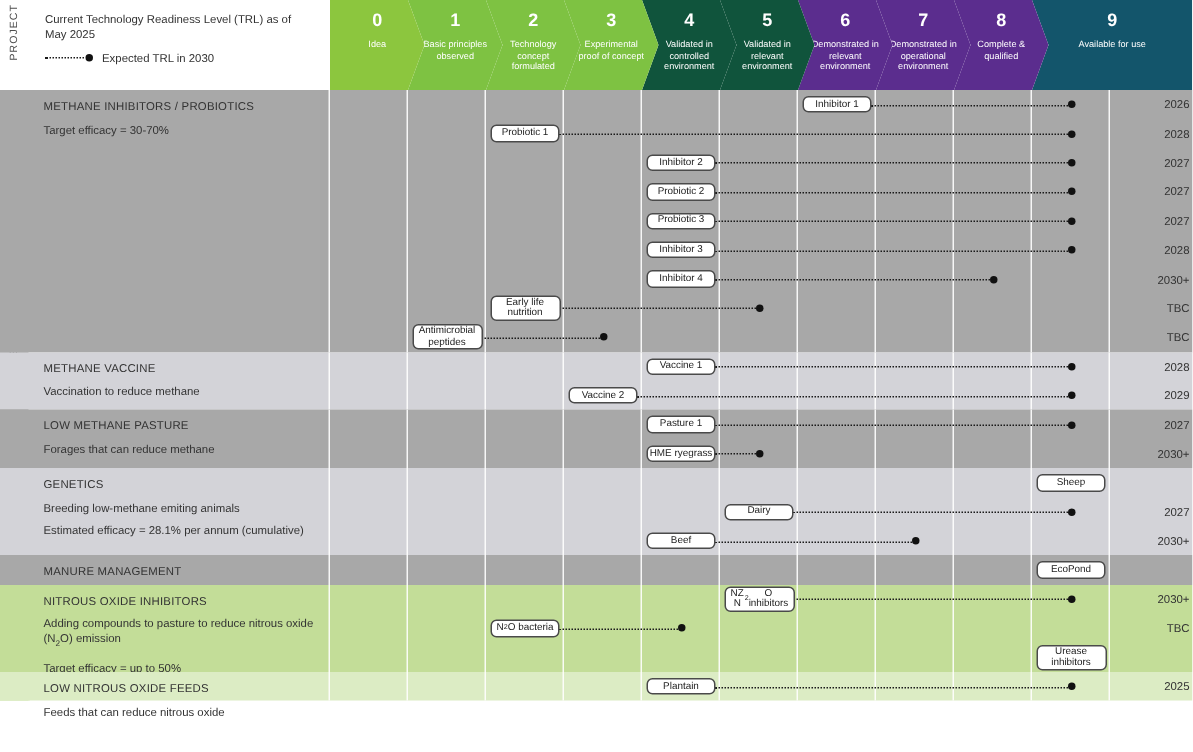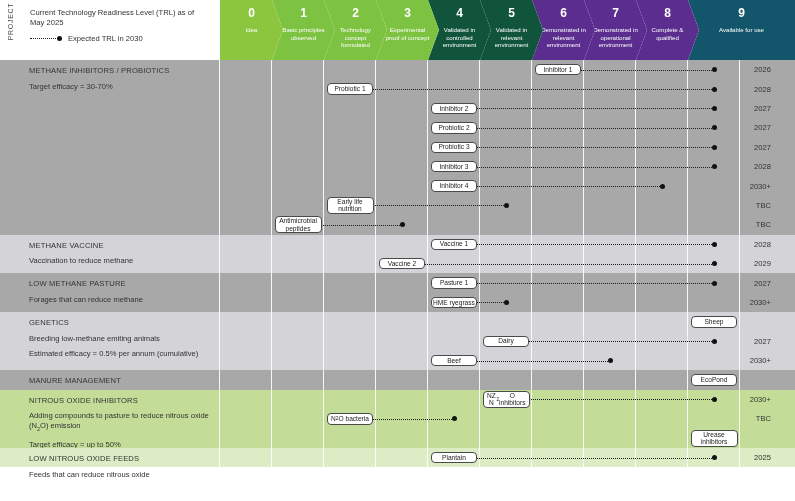--- a/index.html
+++ b/index.html
@@ -56,21 +56,21 @@
   }
 
   .group { position:absolute; left:20px; width:200px; padding:6px 7px 0 9px; }
   .group .gt { font-size:7.6px; color:#333; line-height:9.6px; letter-spacing:.15px; }
   .group .gd { font-size:7.6px; color:#333; line-height:9.6px; margin-top:6px; }
   .group .ge { font-size:7.6px; color:#333; line-height:9.6px; margin-top:6px; }
 
   .datecell {
     position:absolute; left:740px; width:55px; top:0; bottom:0;
     display:flex; align-items:center; justify-content:flex-end;
-    padding-right:24px; font-size:7.6px; color:#333;
+    padding-right:2px; font-size:7.6px; color:#333;
   }
 
   .chip {
     position:absolute; background:#fff; border:1.1px solid #4a4a4a;
     border-radius:4px; font-size:6.6px; color:#222; text-align:center;
     line-height:7.6px; display:flex; align-items:center; justify-content:center;
     padding:0 3px; z-index:5; white-space:nowrap;
   }
   .chip.two { line-height:7.4px; white-space:normal; }
 
@@ -291,21 +291,21 @@
         <div style="position: absolute; left: 428px; top: 252.2px; width: 52px; height: 58.2px; border-right: 1.2px solid rgba(255, 255, 255, 0.9);"></div>
         <div style="position: absolute; left: 480px; top: 252.2px; width: 52px; height: 58.2px; border-right: 1.2px solid rgba(255, 255, 255, 0.9);"></div>
         <div style="position: absolute; left: 532px; top: 252.2px; width: 52px; height: 58.2px; border-right: 1.2px solid rgba(255, 255, 255, 0.9);"></div>
         <div style="position: absolute; left: 584px; top: 252.2px; width: 52px; height: 58.2px; border-right: 1.2px solid rgba(255, 255, 255, 0.9);"></div>
         <div style="position: absolute; left: 636px; top: 252.2px; width: 52px; height: 58.2px; border-right: 1.2px solid rgba(255, 255, 255, 0.9);"></div>
         <div style="position: absolute; left: 688px; top: 252.2px; width: 52px; height: 58.2px; border-right: 1.2px solid rgba(255, 255, 255, 0.9);"></div>
         <div style="position: absolute; left: 219px; top: 252.2px; width: 1.2px; height: 58.2px; background: rgba(255, 255, 255, 0.9);"></div>
         <div class="group" style="top: 252.2px; height: 58.2px;">
           <div class="gt">GENETICS</div>
           <div class="gd">Breeding low-methane emiting animals</div>
-          <div class="ge">Estimated efficacy = 0.5% per annum (cumulative)</div>
+          <div class="ge">Estimated efficacy = 28.1% per annum (cumulative)</div>
         </div>
         <div style="position: absolute; left: 0px; top: 252.2px; width: 795px; height: 19.4px;">
           <div class="chip" style="left: 691px; top: 3.95px; width: 46px; height: 11.5px;">Sheep</div>
           <div class="datecell"></div>
         </div>
         <div style="position: absolute; left: 0px; top: 271.6px; width: 795px; height: 19.4px;">
           <div class="dashline" style="left: 528px; width: 186px; top: 9.7px;"></div>
           <div class="enddot" style="left: 711.5px; top: 7.2px;"></div>
           <div class="chip" style="left: 483px; top: 3.95px; width: 46px; height: 11.5px;">Dairy</div>
           <div class="datecell">2027</div>

